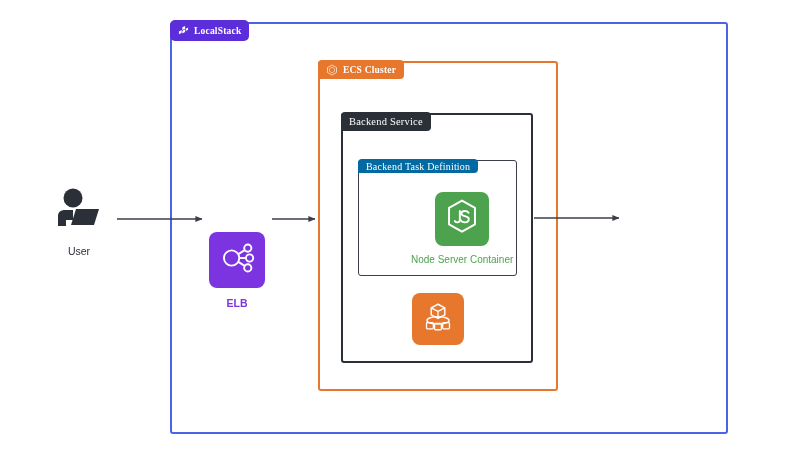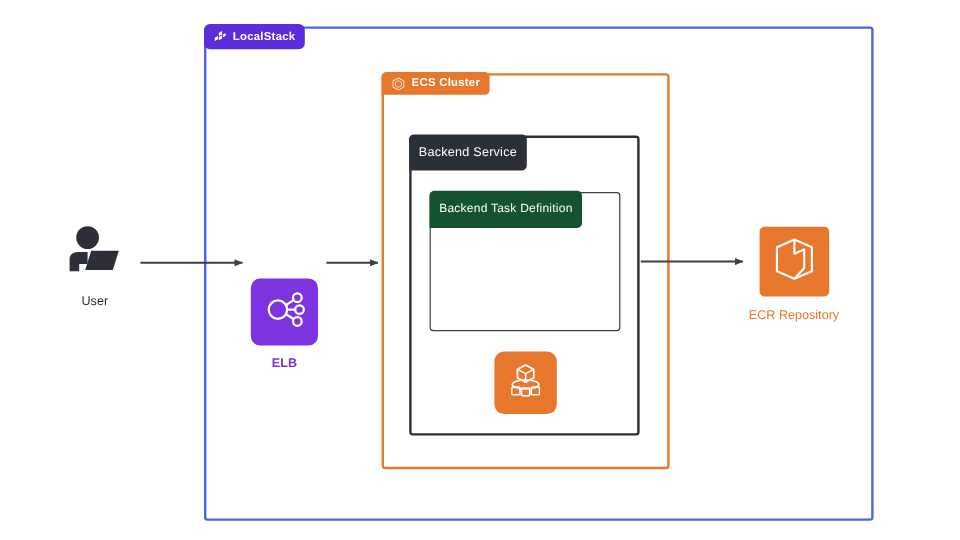--- a/index.html
+++ b/index.html
@@ -70,49 +70,50 @@
     gap: 5px;
     box-sizing: border-box;
     height: 20px;
     padding: 0 8px;
     border-radius: 4px;
     font-size: 9.5px;
     font-weight: bold;
     letter-spacing: 0.2px;
     color: #ffffff;
     white-space: nowrap;
+    font-family: Liberation Serif, serif;
   }
   .tag-localstack {
     left: 170px;
     top: 20px;
     background: #5C2EDB;
     height: 21px;
     border-radius: 5px;
   }
   .tag-ecs {
     left: 318px;
     top: 60px;
     background: #E8772E;
     height: 19px;
     border-radius: 4px 4px 4px 0;
   }
   .tag-service {
     left: 341px;
     top: 112px;
     background: #2B2F38;
-    height: 30px;
+    height: 19px;
     border-radius: 4px 4px 4px 0;
     font-weight: normal;
     font-size: 10.5px;
   }
   .tag-taskdef {
     left: 358px;
     top: 159px;
-    background: #14532d;
-    height: 31px;
+    background: #0369a1;
+    height: 14px;
     border-radius: 4px 4px 4px 0;
     font-weight: normal;
     font-size: 10px;
   }
   .tag-icon {
     display: inline-flex;
     align-items: center;
     justify-content: center;
     flex: 0 0 auto;
   }
@@ -223,49 +224,50 @@
           <circle cx="32" cy="31" r="4" fill="none" stroke="#ffffff" stroke-width="2.1"></circle>
           <line x1="21" y1="16" x2="29" y2="11" stroke="#ffffff" stroke-width="2.1"></line>
           <line x1="23" y1="20" x2="30" y2="20" stroke="#ffffff" stroke-width="2.1"></line>
           <line x1="21" y1="24" x2="29" y2="29" stroke="#ffffff" stroke-width="2.1"></line>
         </svg>
       </span>
     </div>
     <div class="node-label">ELB</div>
   </div>
 
+  <div class="node node-nodejs">
+    <div class="node-tile">
+      <span>
+        <svg width="36" height="38" viewBox="0 0 40 44">
+          <path d="M20 3 L35 11.5 L35 30.5 L20 39 L5 30.5 L5 11.5 Z" fill="none" stroke="#ffffff" stroke-width="2.3" stroke-linejoin="round"></path>
+          <path d="M17.5 15 L17.5 25.5 C17.5 27.3 16.2 28.2 14.6 28.2 C13.3 28.2 12.3 27.6 11.7 26.6" fill="none" stroke="#ffffff" stroke-width="2.2" stroke-linecap="round"></path>
+          <path d="M27.6 17.2 C26.7 15.7 25.1 15 23.2 15 C20.9 15 19.2 16.1 19.2 18 C19.2 22 27.9 20.1 27.9 24.4 C27.9 26.6 26 28.2 23.3 28.2 C21.1 28.2 19.3 27.3 18.5 25.7" fill="none" stroke="#ffffff" stroke-width="2.2" stroke-linecap="round"></path>
+        </svg>
+      </span>
+    </div>
+    <div class="node-label">Node Server Container</div>
+  </div>
 
   <div class="node node-ecssvc">
     <div class="node-tile">
       <span>
         <svg width="34" height="34" viewBox="0 0 40 40">
           <path d="M20 5 L28 9.2 L28 17.5 L20 21.7 L12 17.5 L12 9.2 Z" fill="none" stroke="#ffffff" stroke-width="1.7" stroke-linejoin="round"></path>
           <line x1="12" y1="9.2" x2="20" y2="13.4" stroke="#ffffff" stroke-width="1.5"></line>
           <line x1="28" y1="9.2" x2="20" y2="13.4" stroke="#ffffff" stroke-width="1.5"></line>
           <line x1="20" y1="13.4" x2="20" y2="21.7" stroke="#ffffff" stroke-width="1.5"></line>
           <ellipse cx="20" cy="24" rx="13" ry="4.4" fill="none" stroke="#ffffff" stroke-width="1.6"></ellipse>
           <rect x="6.5" y="26.5" width="8" height="7.5" rx="1" fill="none" stroke="#ffffff" stroke-width="1.5"></rect>
           <rect x="16" y="27.5" width="8" height="7.5" rx="1" fill="none" stroke="#ffffff" stroke-width="1.5"></rect>
           <rect x="25.5" y="26.5" width="8" height="7.5" rx="1" fill="none" stroke="#ffffff" stroke-width="1.5"></rect>
         </svg>
       </span>
     </div>
   </div>
 
-  <div class="node node-ecr">
-    <div class="node-tile">
-      <span>
-        <svg width="40" height="40" viewBox="0 0 44 44">
-          <path d="M22 4 L38 11 L38 33 L22 40 L6 33 L6 11 Z" fill="none" stroke="#ffffff" stroke-width="2" stroke-linejoin="round"></path>
-          <path d="M22 4 L22 17 L31 13 L31 30 L22 40" fill="none" stroke="#ffffff" stroke-width="2" stroke-linejoin="round"></path>
-        </svg>
-      </span>
-    </div>
-    <div class="node-label">ECR Repository</div>
-  </div>
 
   <svg class="arrow-layer">
     <defs>
       <marker id="arrowhead" markerWidth="7" markerHeight="6" refX="6.6" refY="3" orient="auto" markerUnits="userSpaceOnUse">
         <path d="M0,0 L7,3 L0,6 Z" fill="#3A3F4A"></path>
       </marker>
     </defs>
     <line x1="117" y1="219" x2="202" y2="219" stroke="#3A3F4A" stroke-width="1.7" marker-end="url(#arrowhead)"></line>
     <line x1="272" y1="219" x2="315" y2="219" stroke="#3A3F4A" stroke-width="1.7" marker-end="url(#arrowhead)"></line>
     <line x1="534" y1="218" x2="619" y2="218" stroke="#3A3F4A" stroke-width="1.7" marker-end="url(#arrowhead)"></line>

